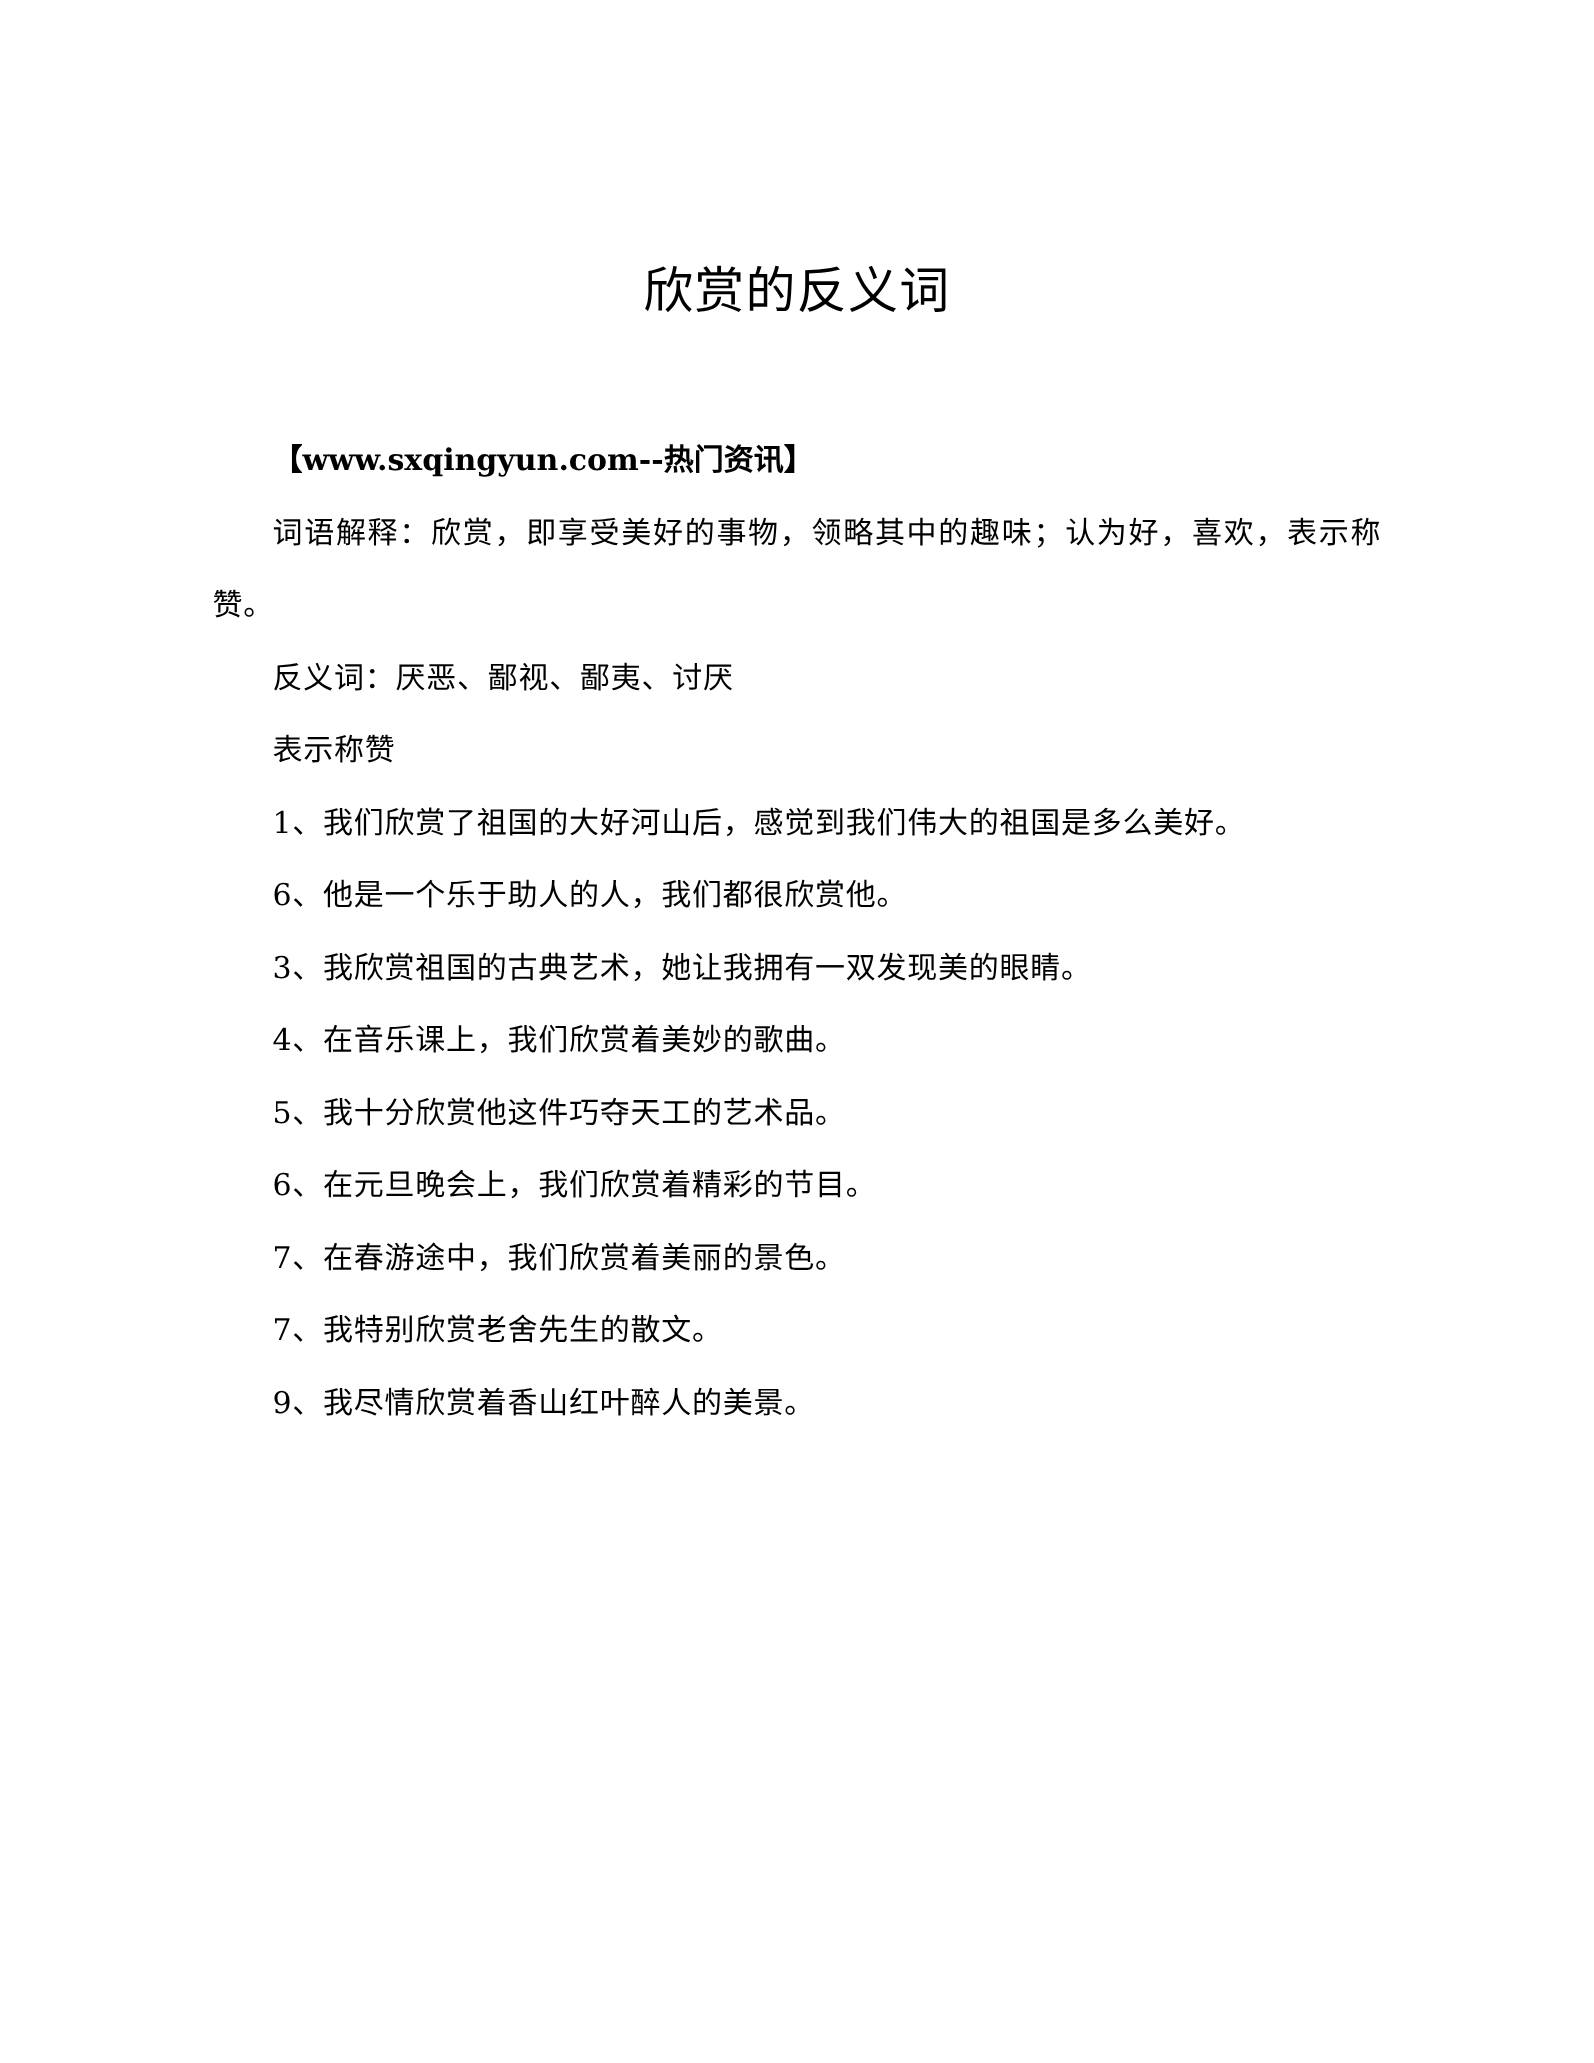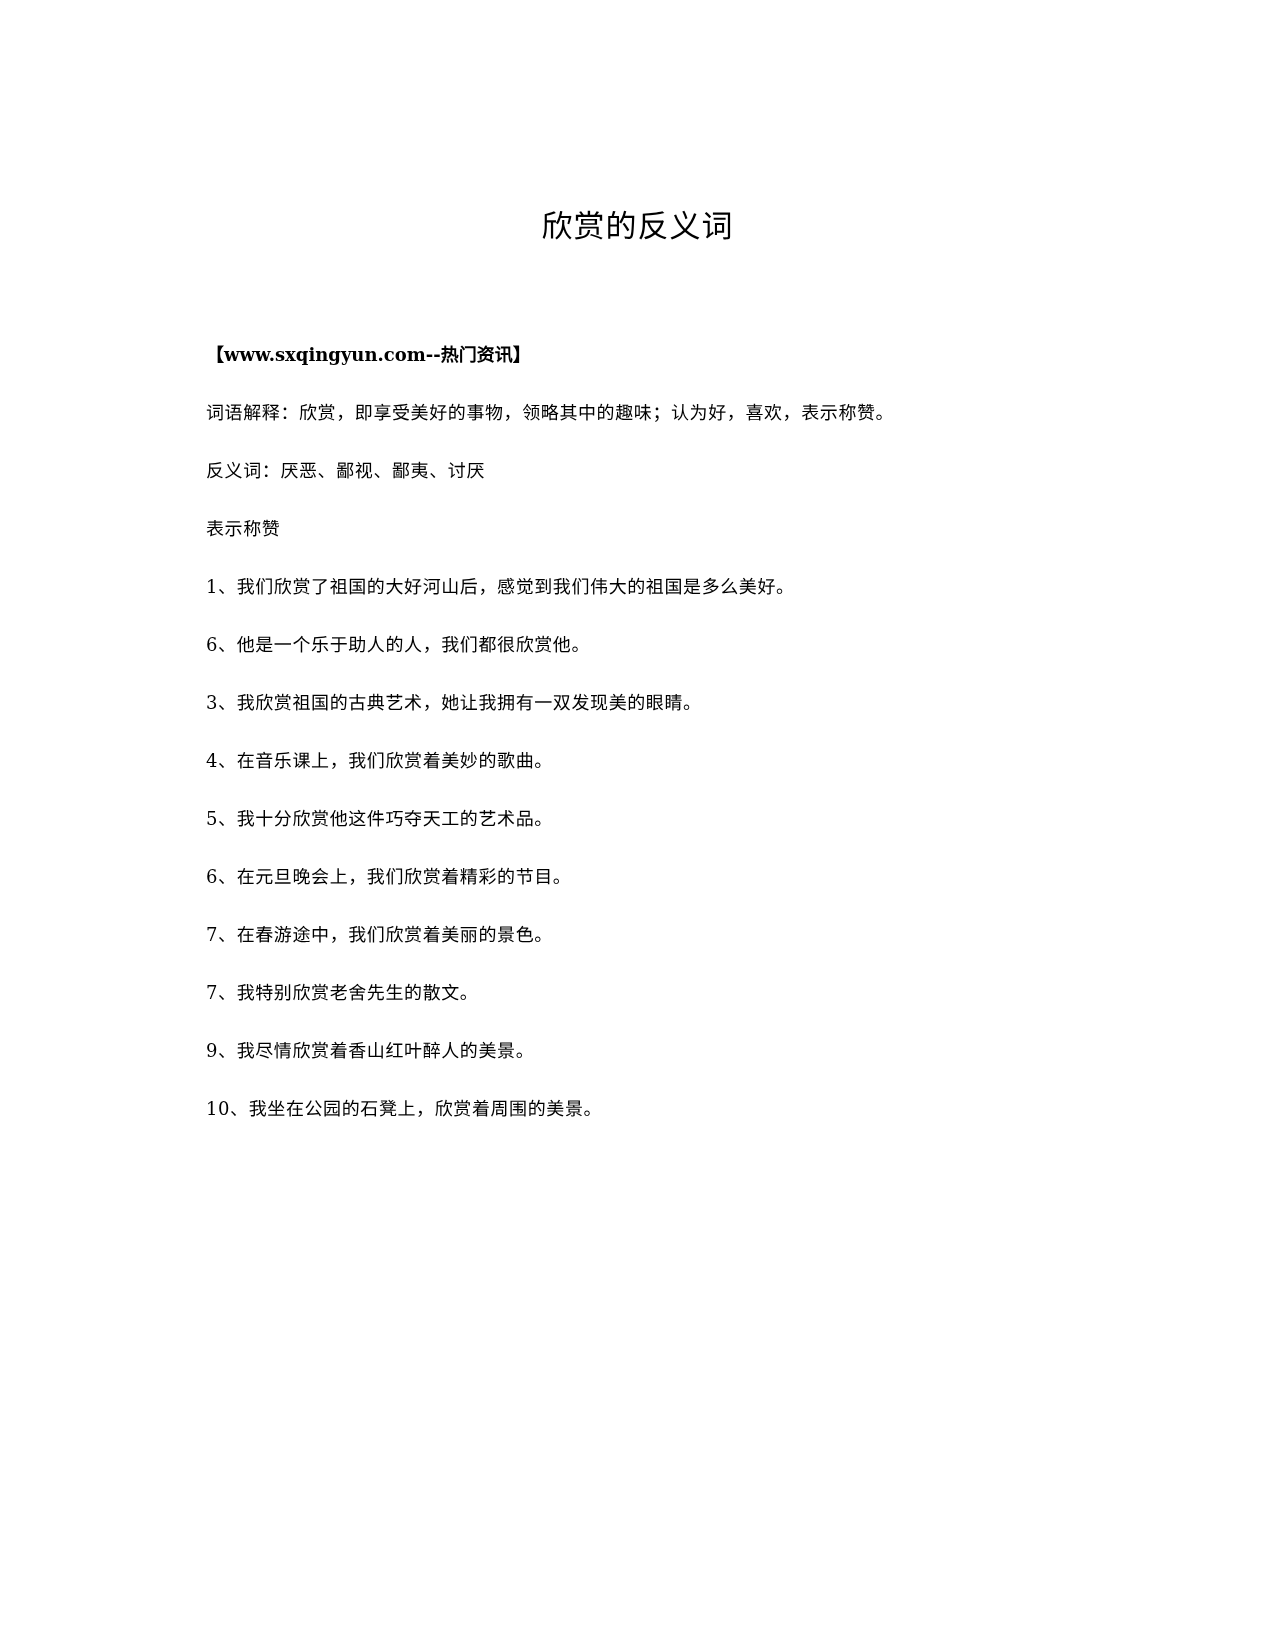--- a/index.html
+++ b/index.html
@@ -16,32 +16,32 @@
     overflow: hidden;
   }
   .page {
     box-sizing: border-box;
     width: 1275px;
     height: 1650px;
     padding: 150px 170px 0 170px;
   }
   .doc-title {
     text-align: center;
-    font-size: 31px;
+    font-size: 40px;
     font-family: "DejaVu Sans", "Liberation Sans", sans-serif;
     font-weight: normal;
     letter-spacing: 1px;
     margin: 55px 0 0 0;
     line-height: 1.4;
   }
   .body-block {
     margin-top: 78px;
   }
   p.para {
-    font-size: 18px;
+    font-size: 24px;
     line-height: 58px;
     margin: 0;
     text-indent: 2em;
     letter-spacing: 0.6px;
     text-align: justify;
     font-family: "DejaVu Serif", "Liberation Serif", serif;
   }
   p.para.source {
     font-weight: bold;
     letter-spacing: 0px;
@@ -79,16 +79,15 @@
     <p class="para">5、我十分欣赏他这件巧夺天工的艺术品。</p>
 
     <p class="para">6、在元旦晚会上，我们欣赏着精彩的节目。</p>
 
     <p class="para">7、在春游途中，我们欣赏着美丽的景色。</p>
 
     <p class="para">7、我特别欣赏老舍先生的散文。</p>
 
     <p class="para">9、我尽情欣赏着香山红叶醉人的美景。</p>
 
-    <p class="para">10、我坐在公园的石凳上，欣赏着周围的美景。</p>
 
   </div>
 </div>
 
 </body></html>

